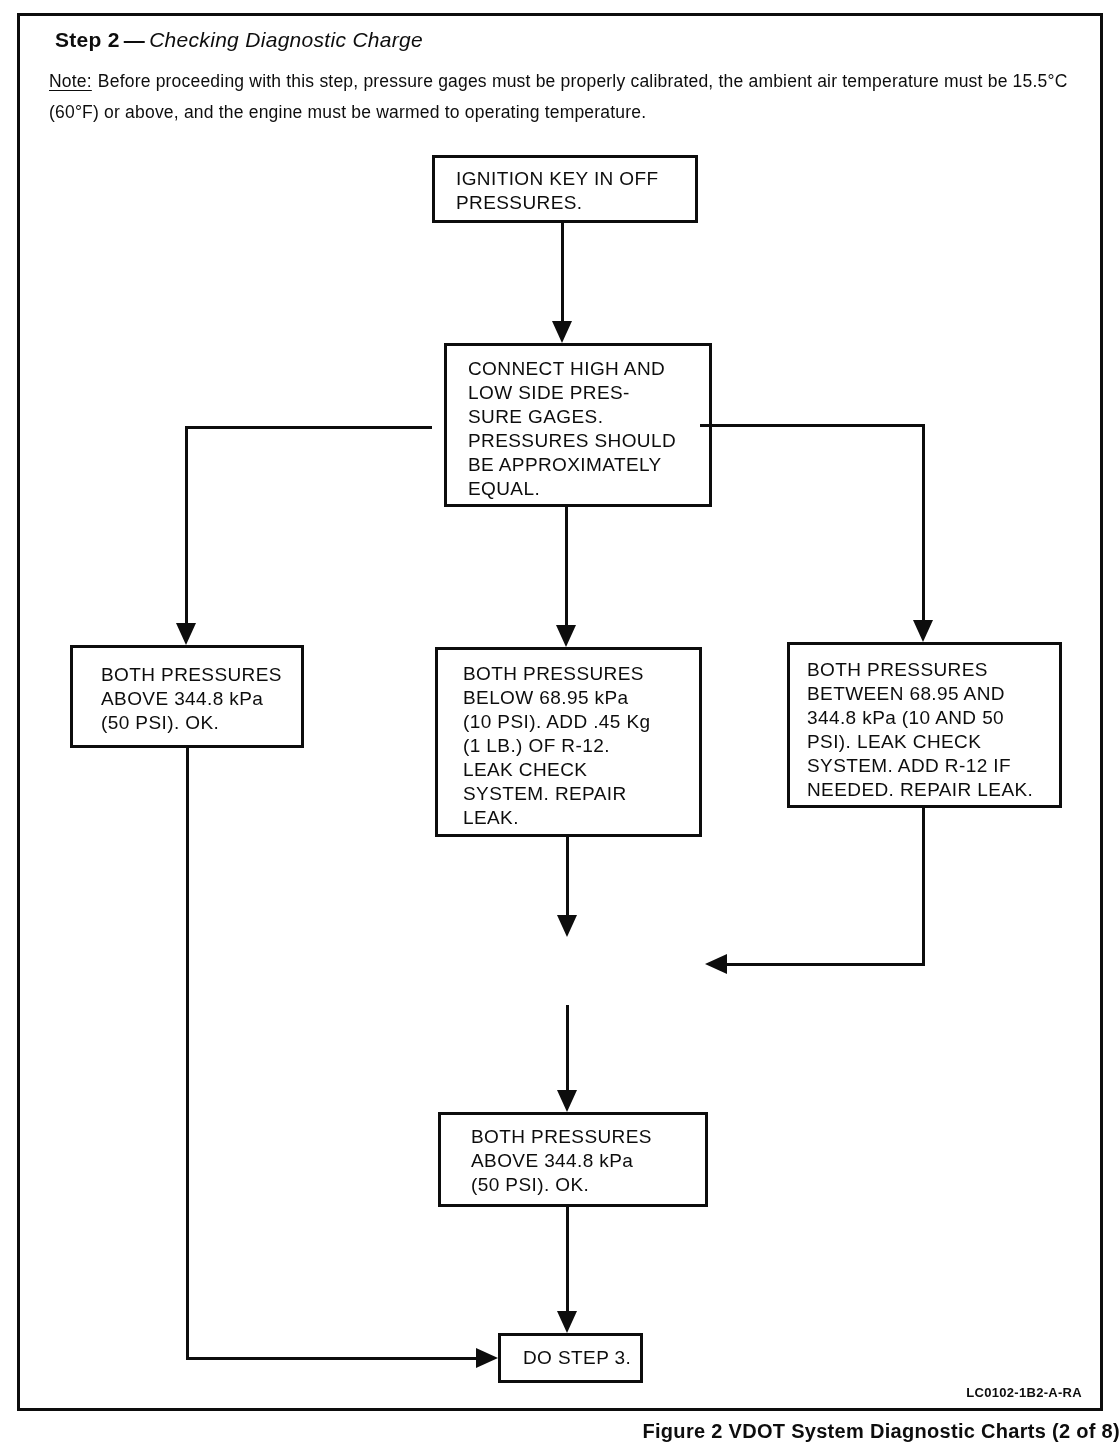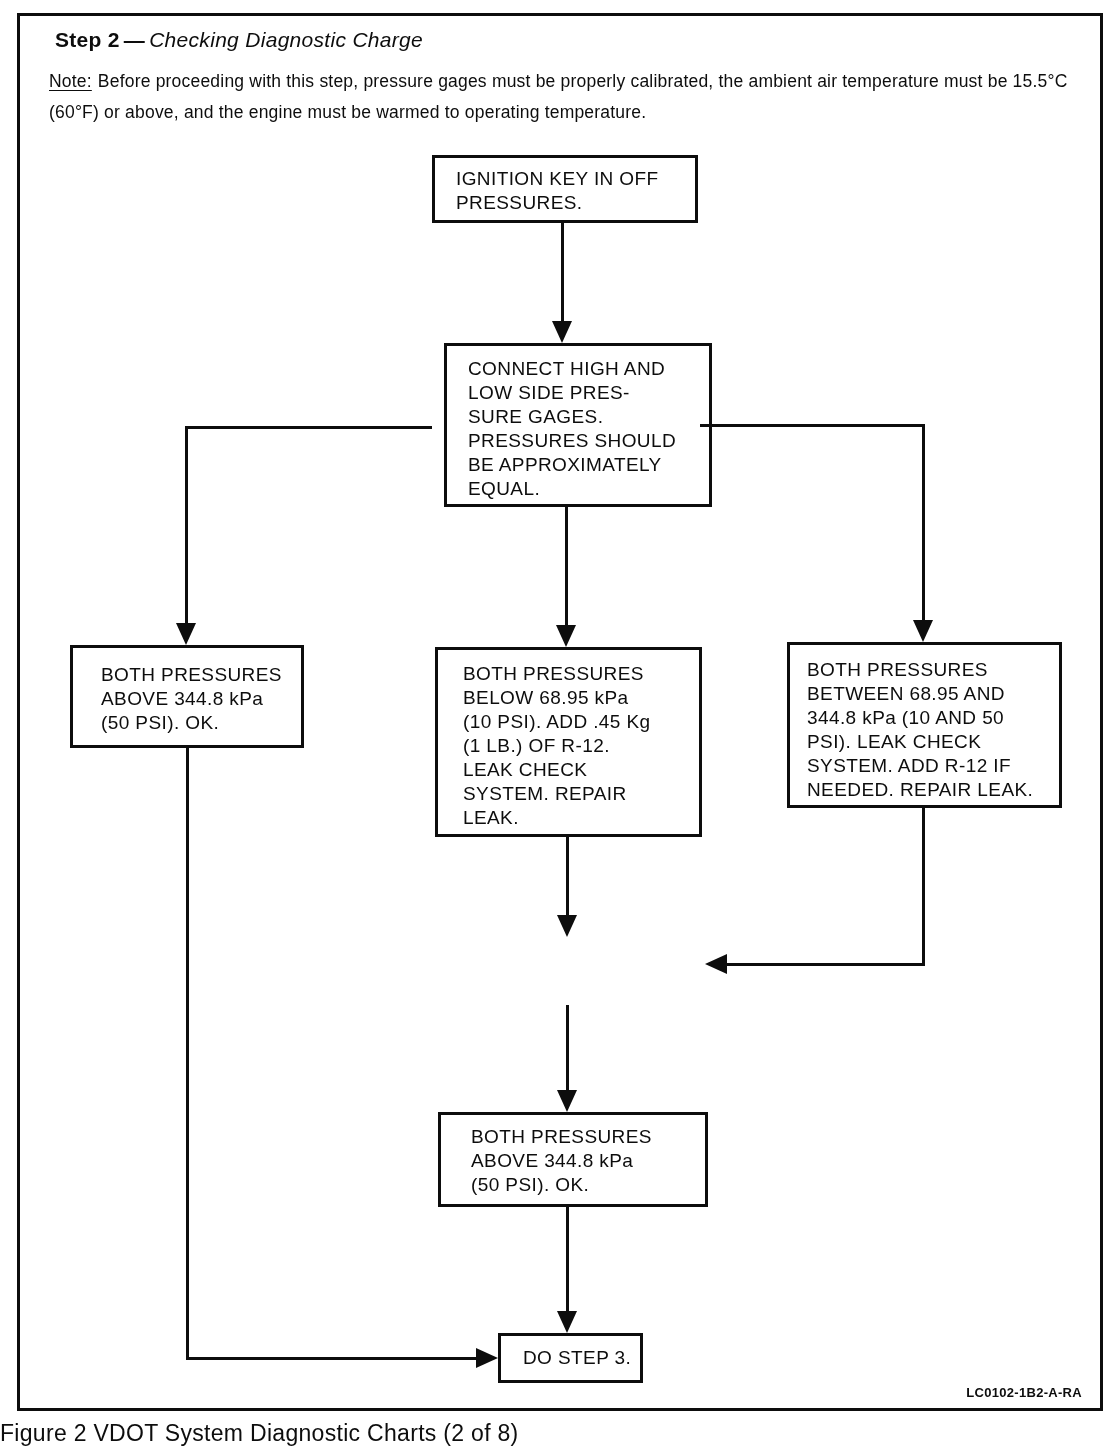--- a/index.html
+++ b/index.html
@@ -91,23 +91,24 @@
     top: 1385px;
     font-size: 13px;
     font-weight: bold;
     letter-spacing: 0.3px;
   }
   .caption {
     position: absolute;
     left: 0;
     right: 0;
     top: 1420px;
-    text-align: left;
-    font-size: 23px;
+    text-align: right;
+    font-size: 20px;
     letter-spacing: 0.3px;
+    font-weight: bold;
   }
 </style>
 </head>
 <body>
 
 <div class="page">
 
   <div class="frame"></div>
 
   <div class="title">

